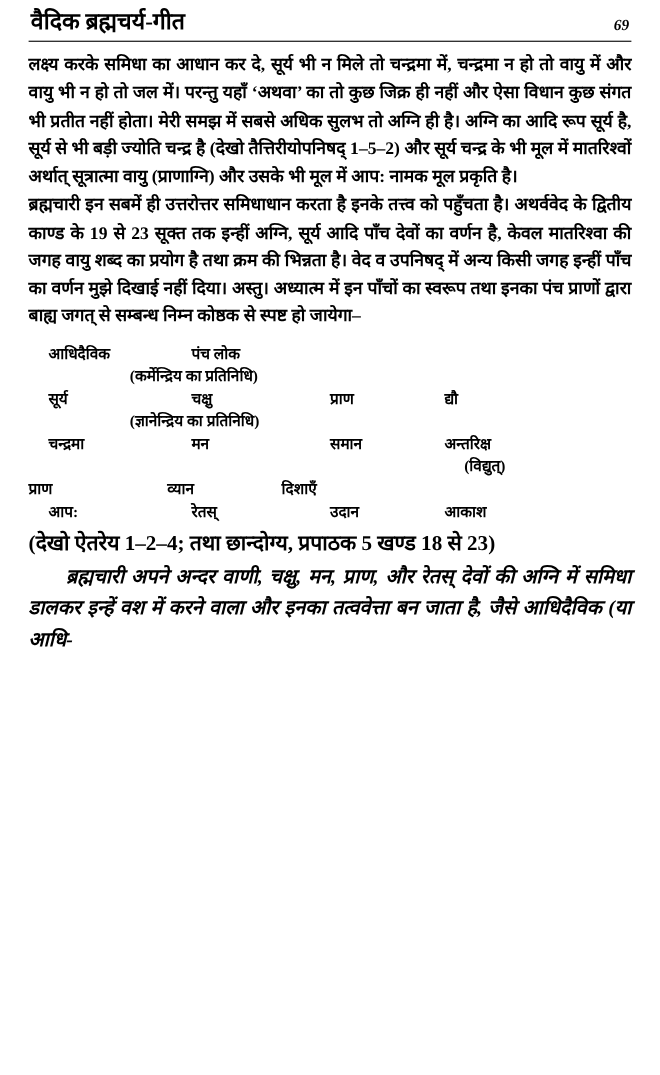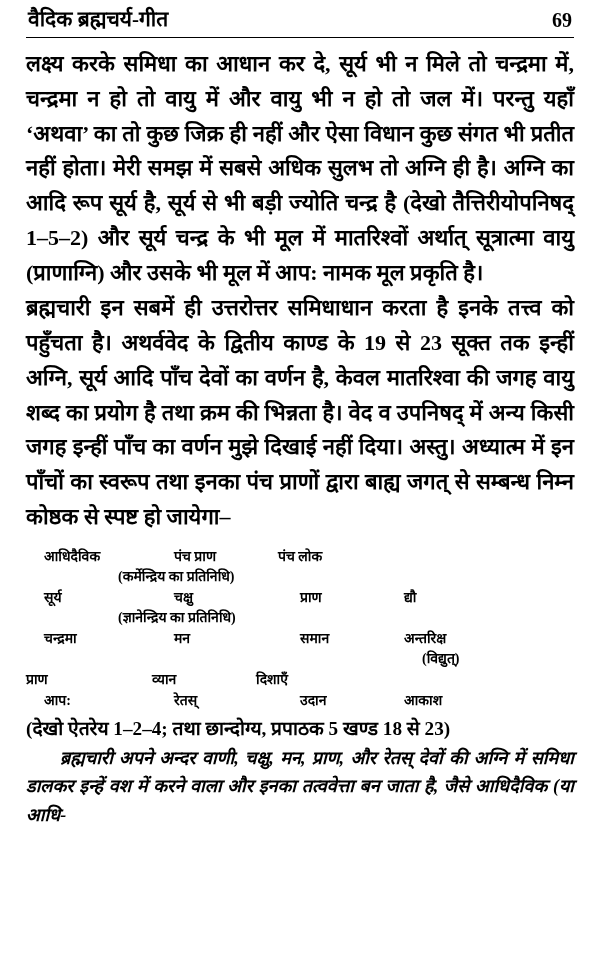--- a/index.html
+++ b/index.html
@@ -30,32 +30,33 @@
     padding: 0 2px 4px 2px;
   }
   .header-title {
     font-size: 21px;
     font-weight: 700;
     letter-spacing: 0px;
     line-height: 1.1;
     white-space: nowrap;
   }
   .header-page {
-    font-size: 20px;
+    font-size: 14px;
     font-weight: 700;
     line-height: 1.1;
+    font-style: italic;
   }
   .rule {
     border: 0;
     border-top: 1.6px solid #000;
     margin: 2px 0 9px 0;
   }
   
   .body-block {
-    font-size: 22px;
+    font-size: 16px;
     line-height: 1.58;
     text-align: justify;
     text-justify: inter-word;
     font-weight: 700;
   }
   .para {
     margin: 0 0 1px 0;
   }
   
   .table {
@@ -110,21 +111,20 @@
 
   <div class="body-block">
     <p class="para">लक्ष्य करके समिधा का आधान कर दे, सूर्य भी न मिले तो चन्द्रमा में, चन्द्रमा न हो तो वायु में और वायु भी न हो तो जल में। परन्तु यहाँ ‘अथवा’ का तो कुछ जिक्र ही नहीं और ऐसा विधान कुछ संगत भी प्रतीत नहीं होता। मेरी समझ में सबसे अधिक सुलभ तो अग्नि ही है। अग्नि का आदि रूप सूर्य है, सूर्य से भी बड़ी ज्योति चन्द्र है (देखो तैत्तिरीयोपनिषद् 1–5–2) और सूर्य चन्द्र के भी मूल में मातरिश्वों अर्थात् सूत्रात्मा वायु (प्राणाग्नि) और उसके भी मूल में आप: नामक मूल प्रकृति है।</p>
     <p class="para">ब्रह्मचारी इन सबमें ही उत्तरोत्तर समिधाधान करता है इनके तत्त्व को पहुँचता है। अथर्ववेद के द्वितीय काण्ड के 19 से 23 सूक्त तक इन्हीं अग्नि, सूर्य आदि पाँच देवों का वर्णन है, केवल मातरिश्वा की जगह वायु शब्द का प्रयोग है तथा क्रम की भिन्नता है। वेद व उपनिषद् में अन्य किसी जगह इन्हीं पाँच का वर्णन मुझे दिखाई नहीं दिया। अस्तु। अध्यात्म में इन पाँचों का स्वरूप तथा इनका पंच प्राणों द्वारा बाह्य जगत् से सम्बन्ध निम्न कोष्ठक से स्पष्ट हो जायेगा–</p>
   </div>
 
   <div class="table">
 
     <div class="trow">
       <div class="c1">आधिदैविक</div>
-      <div class="c3">पंच प्राण</div>
       <div class="c4">पंच लोक</div>
     </div>
 
 
     <div class="note-row">(कर्मेन्द्रिय का प्रतिनिधि)</div>
 
     <div class="trow">
       <div class="c1">सूर्य</div>
       <div class="c2">चक्षु</div>
       <div class="c3">प्राण</div>

